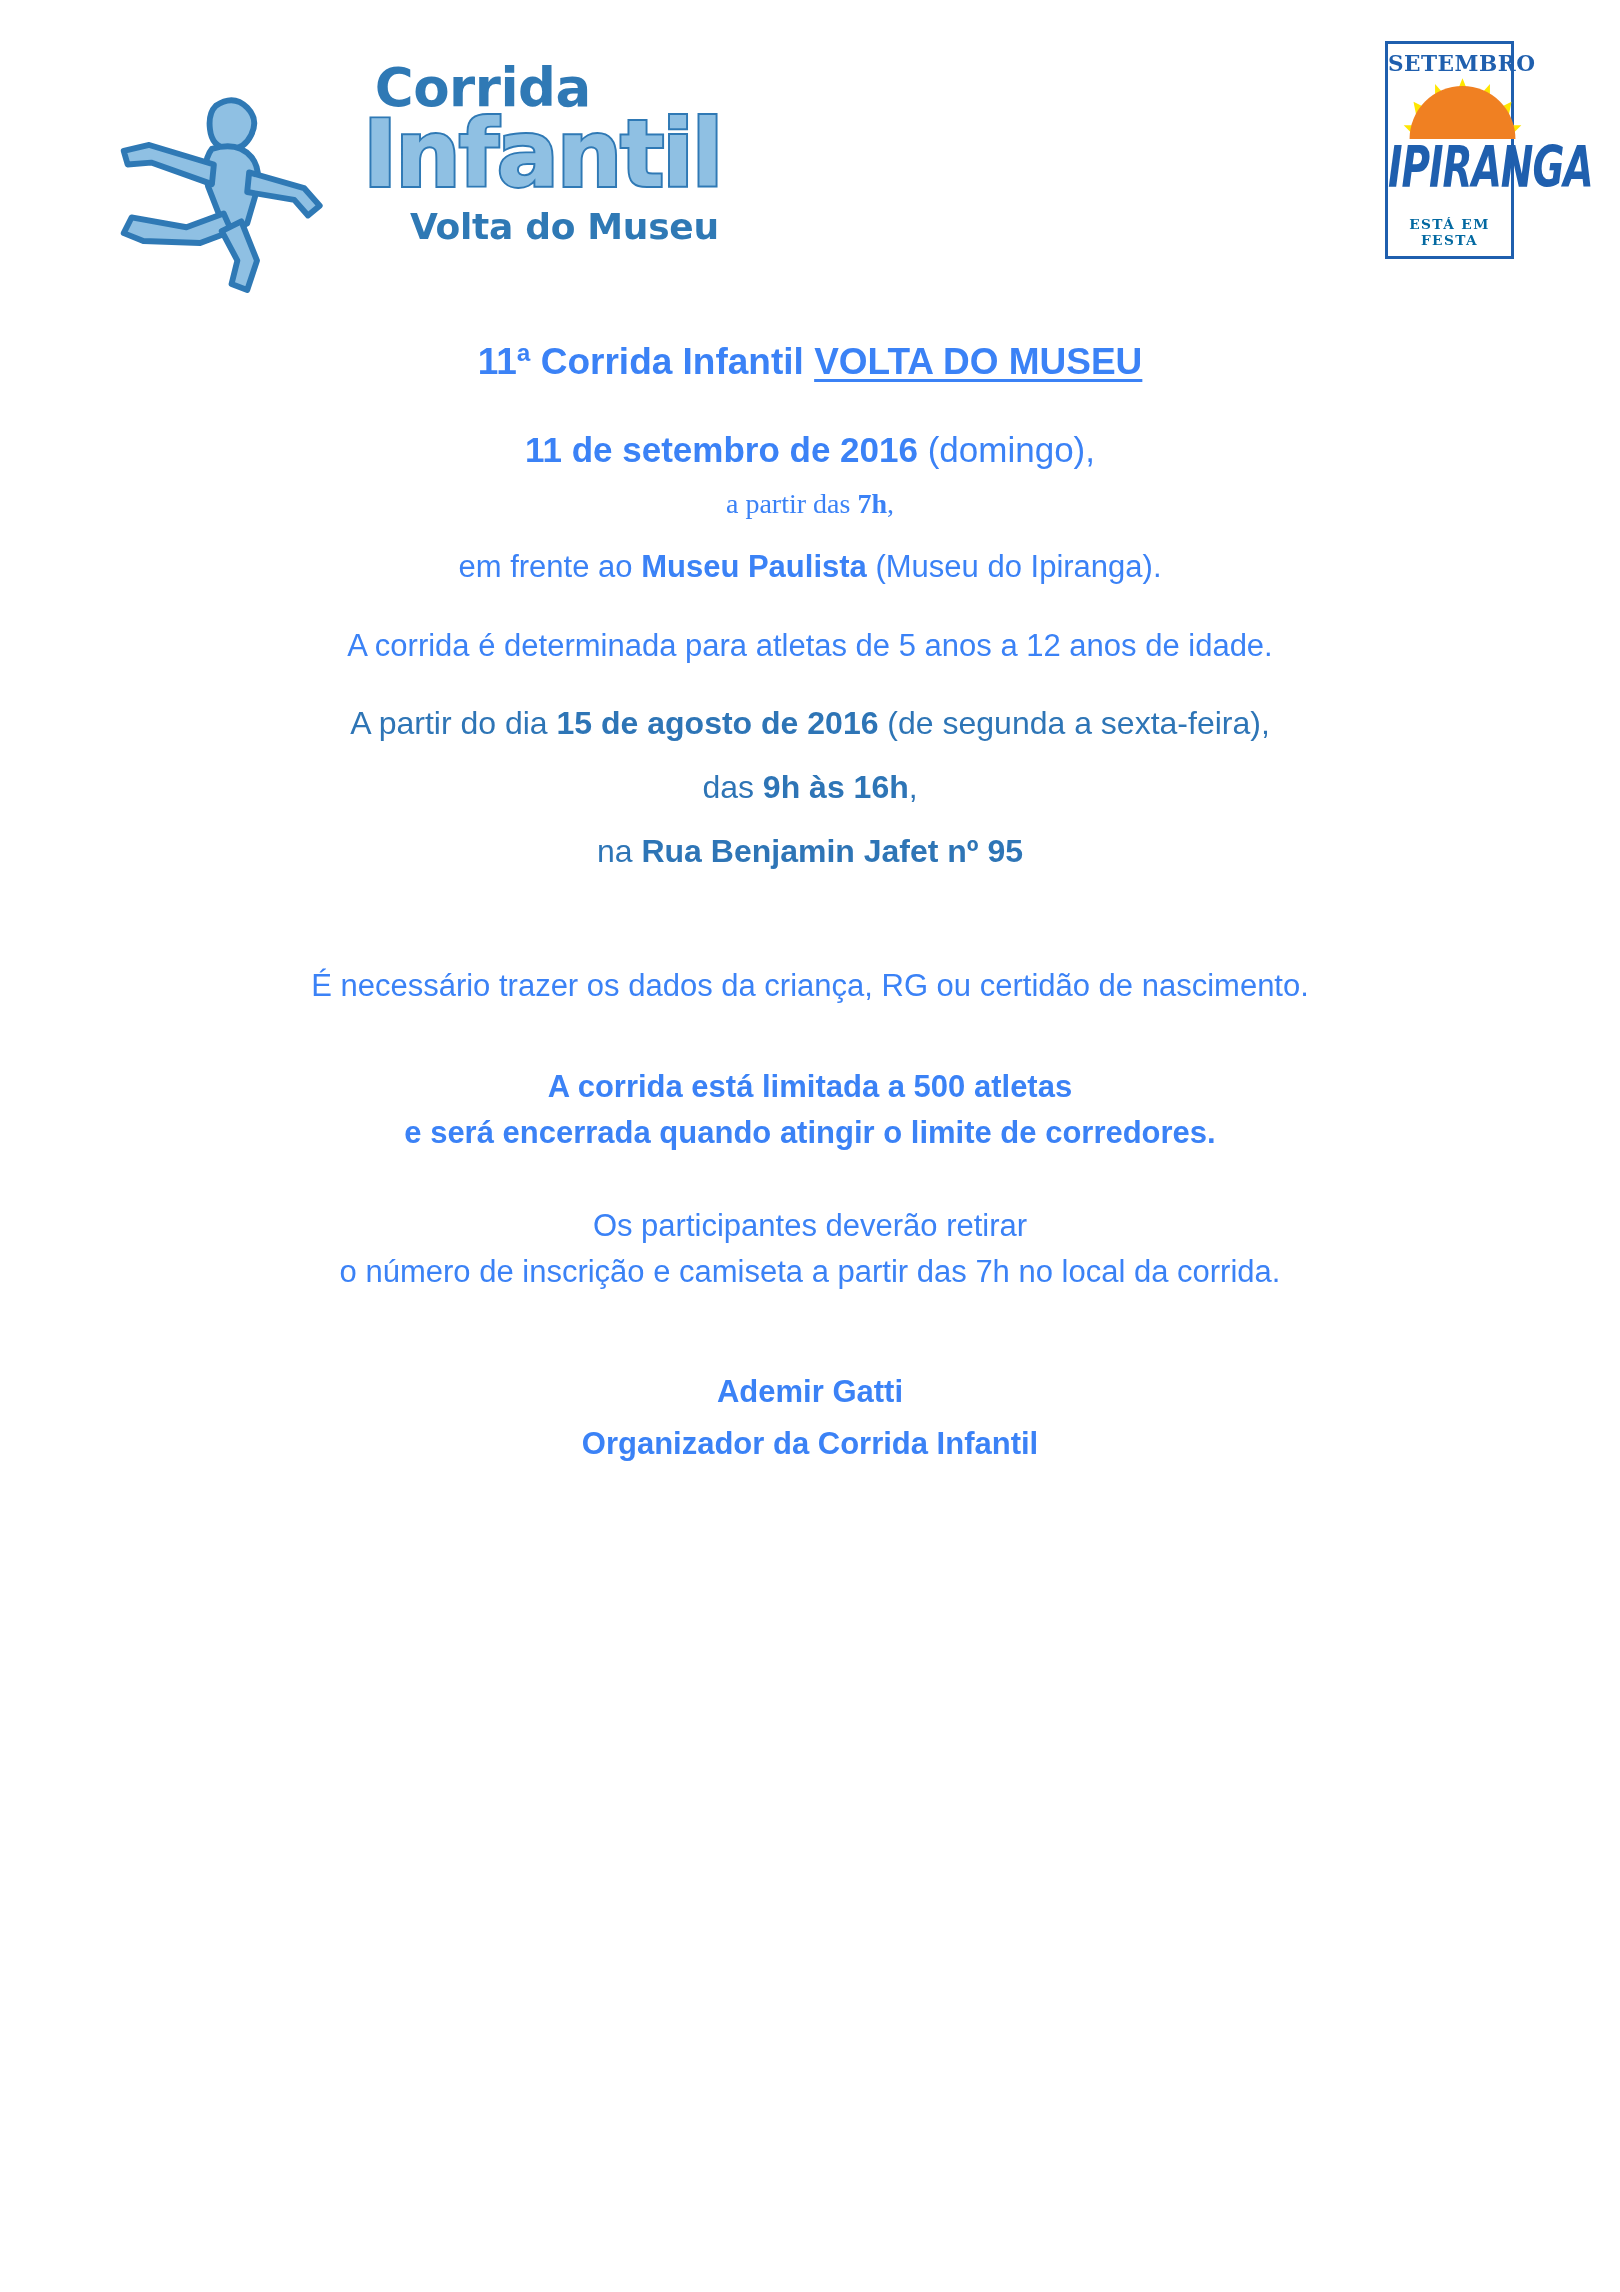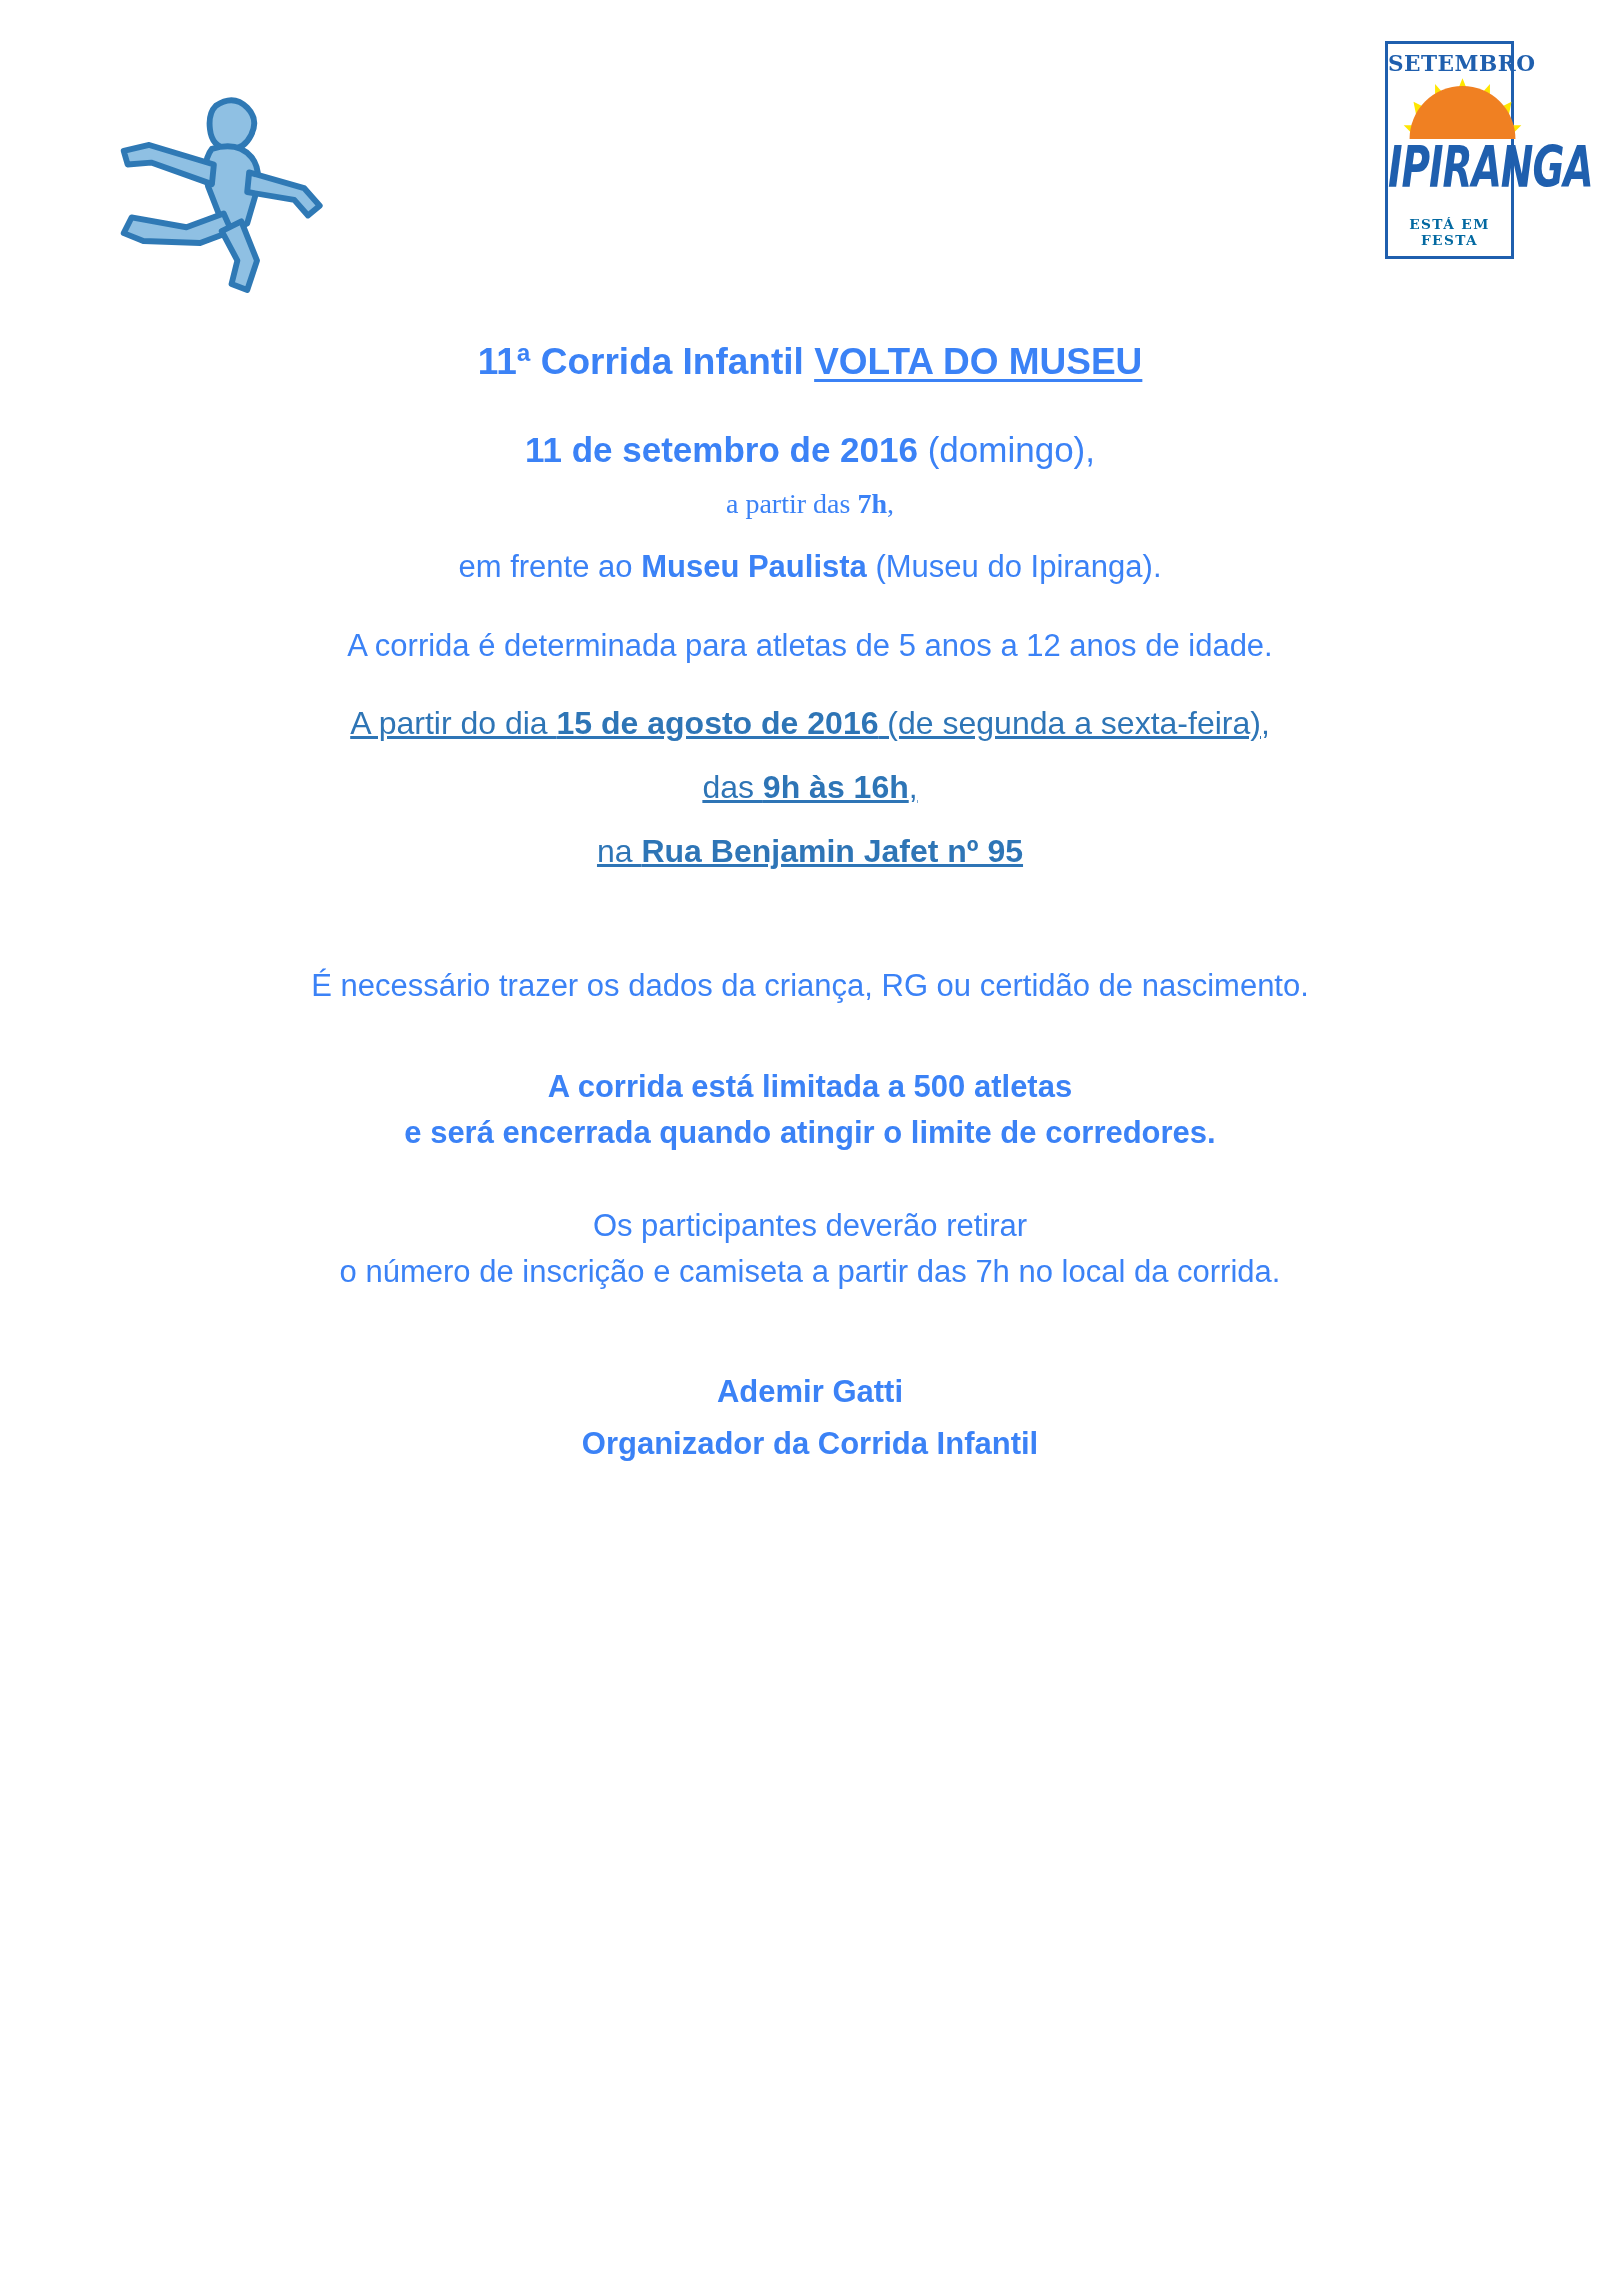--- a/index.html
+++ b/index.html
@@ -157,21 +157,20 @@
   .h-inscricoes {
     font-size: 39px;
     font-weight: bold;
     color: #2e75b6;
     text-decoration: underline;
     text-underline-offset: 5.9px;
     margin-top: 84px;
   }
   .blue {
     color: #2e75b6;
-    text-decoration: underline;
   }
   .l-blue1 {
     font-size: 32px;
     margin-top: 41px;
   }
   .l-blue2 {
     font-size: 32px;
     margin-top: 27.4px;
   }
   .l-blue3 {
@@ -230,20 +229,25 @@
         <path d="M106 78 L40 58 L14 64 L18 78 L42 76 L104 98 Z"></path>
 
         <path d="M142 86 L198 102 L214 120 L202 130 L188 114 L140 106 Z"></path>
 
         <path d="M116 128 L78 142 L22 132 L14 148 L34 156 L92 158 L124 146 Z"></path>
 
         <path d="M134 136 L150 176 L140 206 L124 200 L130 176 L114 146 Z"></path>
       </g>
     </svg>
 
+    <div class="ci-words">
+      <div class="ci-corrida">Corrida</div>
+      <div class="ci-infantil">Infantil</div>
+      <div class="ci-volta">Volta do Museu</div>
+    </div>
   </div>
 
   <div class="logo-ipiranga">
     <div class="ip-setembro">SETEMBRO</div>
 
     <div class="ip-sun-wrap">
       <svg width="149" height="67" viewBox="0 0 152 68">
         <g fill="#ffe600">
           <polygon points="76,0 84,20 68,20"></polygon>
           <polygon points="48,6 64,24 48,28"></polygon>

